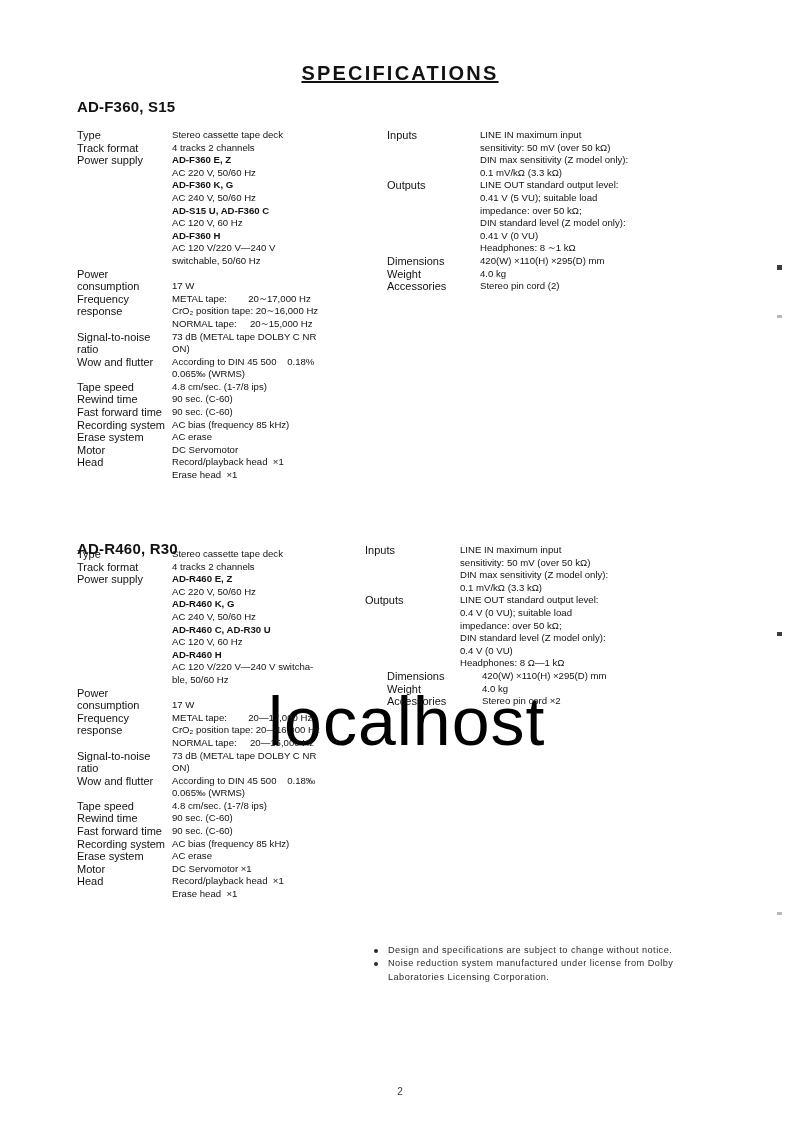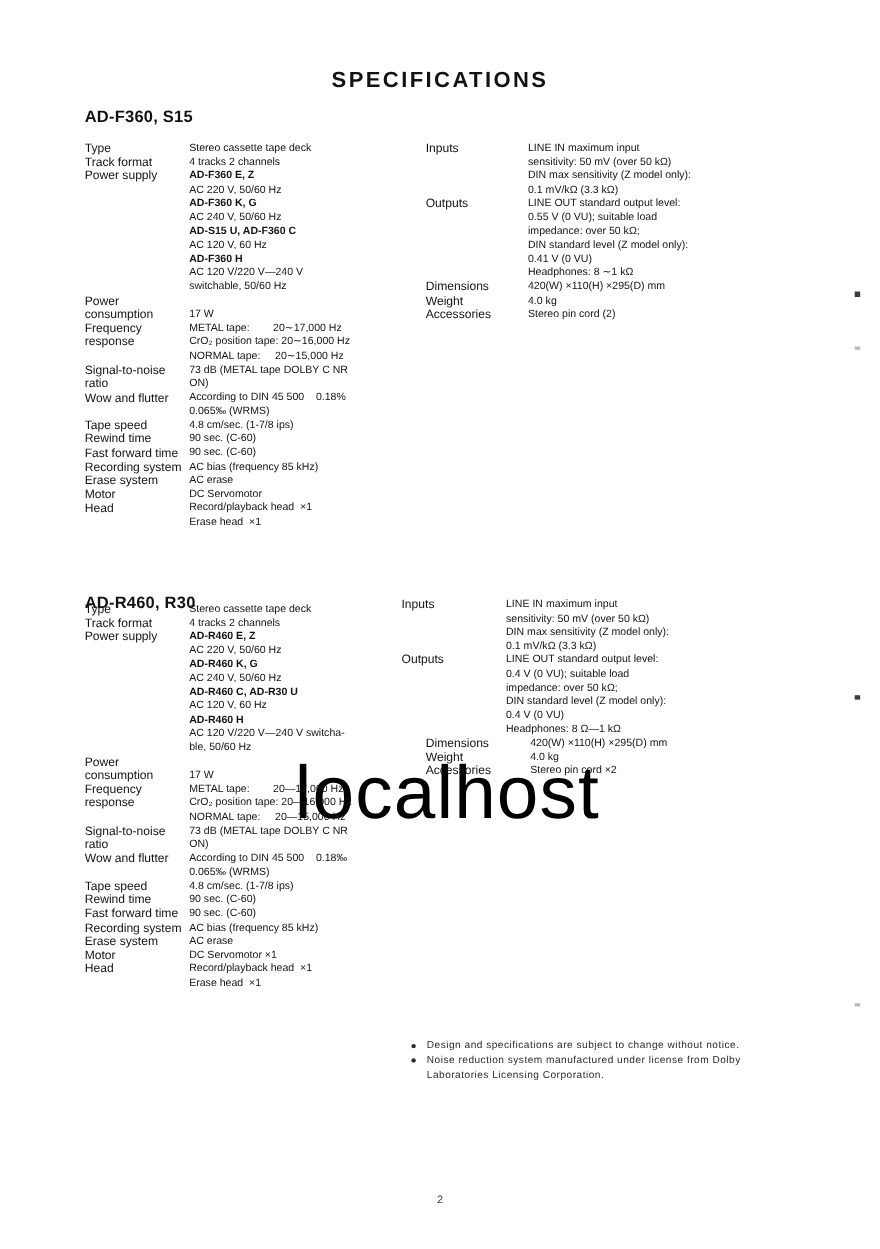--- a/index.html
+++ b/index.html
@@ -38,20 +38,21 @@
   .page-title {
     position: absolute;
     left: 0;
     top: 62px;
     width: 800px;
     text-align: center;
     font-size: 20px;
     font-weight: bold;
     letter-spacing: 2.2px;
     z-index: 3;
+    text-decoration: underline;
   }
 
   
   .section-heading {
     position: absolute;
     font-size: 15px;
     font-weight: bold;
     letter-spacing: 0.2px;
     z-index: 3;
   }
@@ -248,21 +249,21 @@
       <div class="row">
         <div class="lbl">Inputs</div>
         <div class="val">LINE IN maximum input</div>
         <div class="val">sensitivity: 50 mV (over 50 kΩ)</div>
         <div class="val">DIN max sensitivity (Z model only):</div>
         <div class="val">0.1 mV/kΩ (3.3 kΩ)</div>
       </div>
       <div class="row">
         <div class="lbl">Outputs</div>
         <div class="val">LINE OUT standard output level:</div>
-        <div class="val">0.55 V (0 VU); suitable load</div>
+        <div class="val">0.41 V (5 VU); suitable load</div>
         <div class="val">impedance: over 50 kΩ;</div>
         <div class="val">DIN standard level (Z model only):</div>
         <div class="val">0.41 V (0 VU)</div>
         <div class="val">Headphones: 8 ∼1 kΩ</div>
       </div>
       <div class="row">
         <div class="lbl">Dimensions</div>
         <div class="val">420(W) ×110(H) ×295(D) mm</div>
       </div>
       <div class="row">

